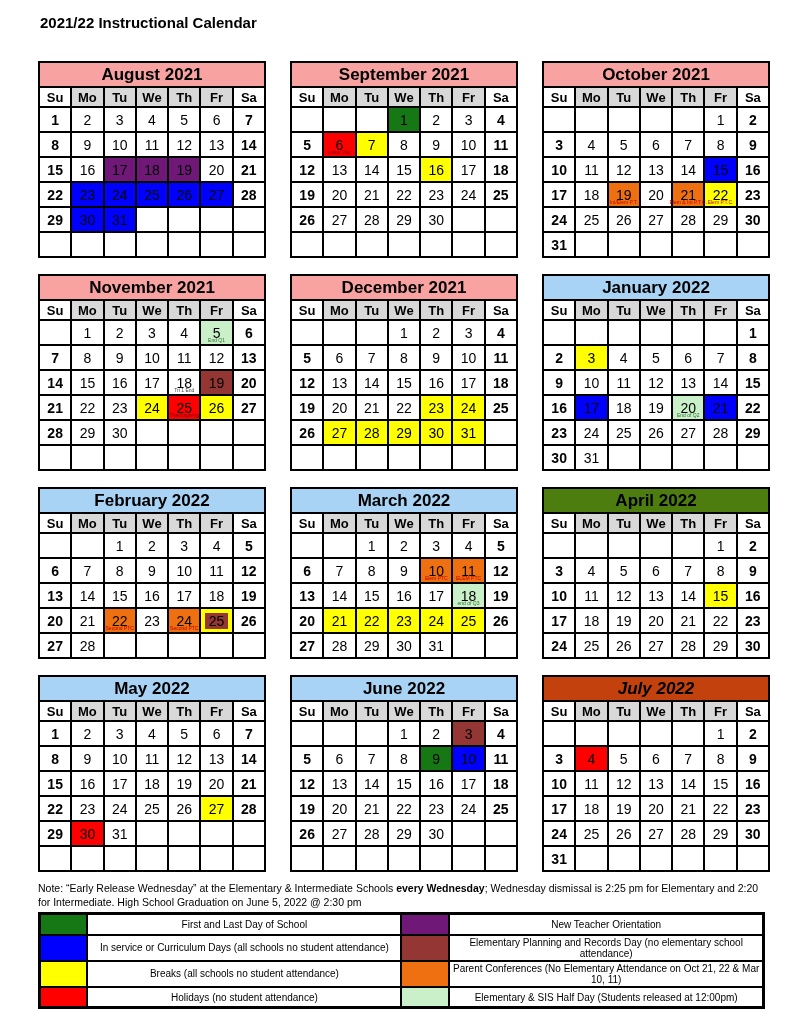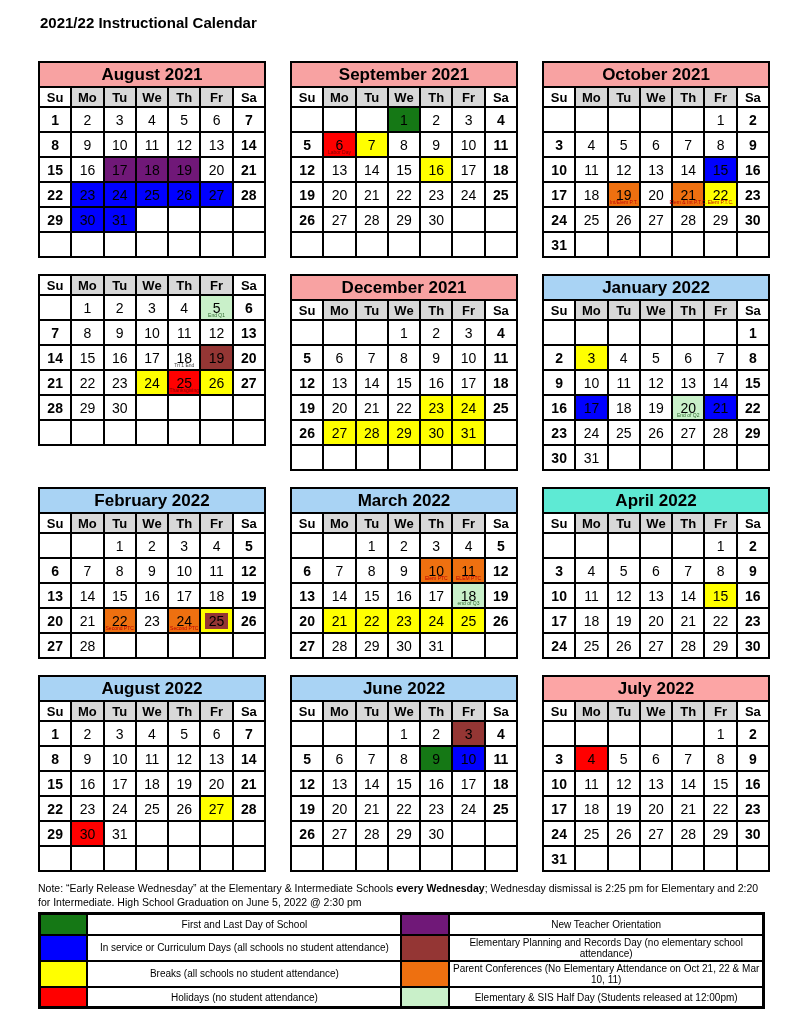--- a/index.html
+++ b/index.html
@@ -279,20 +279,23 @@
             <td class="day"></td>
             <td class="day"></td>
             <td class="day"></td>
             <td class="day wknd"></td>
           </tr>
         </tbody>
       </table>
       <table class="month">
         <tbody>
           <tr>
+            <td colspan="7" class="mtitle" style="background: rgb(248, 162, 162);">November 2021</td>
+          </tr>
+          <tr>
             <td class="dow wknd">Su</td>
             <td class="dow">Mo</td>
             <td class="dow">Tu</td>
             <td class="dow">We</td>
             <td class="dow">Th</td>
             <td class="dow">Fr</td>
             <td class="dow wknd">Sa</td>
           </tr>
           <tr>
             <td class="day wknd"></td>
@@ -608,21 +611,21 @@
             <td class="day"><span class="num">30</span></td>
             <td class="day"><span class="num">31</span></td>
             <td class="day"></td>
             <td class="day wknd"></td>
           </tr>
         </tbody>
       </table>
       <table class="month">
         <tbody>
           <tr>
-            <td colspan="7" class="mtitle" style="background: #5eead4;">April 2022</td>
+            <td colspan="7" class="mtitle" style="background: #4d7c0f;">April 2022</td>
           </tr>
           <tr>
             <td class="dow wknd">Su</td>
             <td class="dow">Mo</td>
             <td class="dow">Tu</td>
             <td class="dow">We</td>
             <td class="dow">Th</td>
             <td class="dow">Fr</td>
             <td class="dow wknd">Sa</td>
           </tr>
@@ -669,21 +672,21 @@
             <td class="day"><span class="num">27</span></td>
             <td class="day"><span class="num">28</span></td>
             <td class="day"><span class="num">29</span></td>
             <td class="day wknd"><span class="num">30</span></td>
           </tr>
         </tbody>
       </table>
       <table class="month">
         <tbody>
           <tr>
-            <td colspan="7" class="mtitle" style="background: rgb(169, 211, 244);">August 2022</td>
+            <td colspan="7" class="mtitle" style="background: rgb(169, 211, 244);">May 2022</td>
           </tr>
           <tr>
             <td class="dow wknd">Su</td>
             <td class="dow">Mo</td>
             <td class="dow">Tu</td>
             <td class="dow">We</td>
             <td class="dow">Th</td>
             <td class="dow">Fr</td>
             <td class="dow wknd">Sa</td>
           </tr>
@@ -809,21 +812,21 @@
             <td class="day"></td>
             <td class="day"></td>
             <td class="day"></td>
             <td class="day wknd"></td>
           </tr>
         </tbody>
       </table>
       <table class="month">
         <tbody>
           <tr>
-            <td colspan="7" class="mtitle" style="background: #fca5a5;">July 2022</td>
+            <td colspan="7" class="mtitle" style="background: #c2410c; font-style: italic;">July 2022</td>
           </tr>
           <tr>
             <td class="dow wknd">Su</td>
             <td class="dow">Mo</td>
             <td class="dow">Tu</td>
             <td class="dow">We</td>
             <td class="dow">Th</td>
             <td class="dow">Fr</td>
             <td class="dow wknd">Sa</td>
           </tr>

